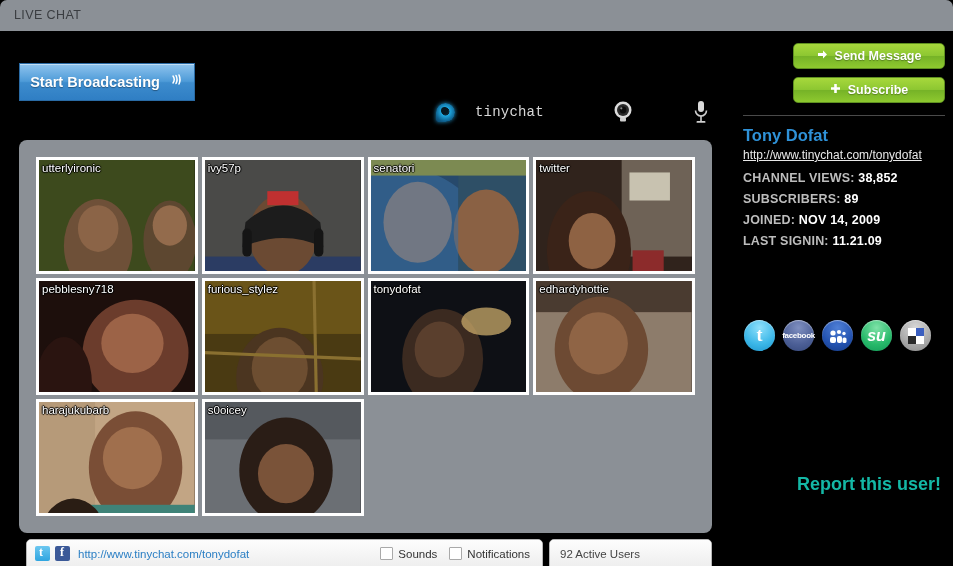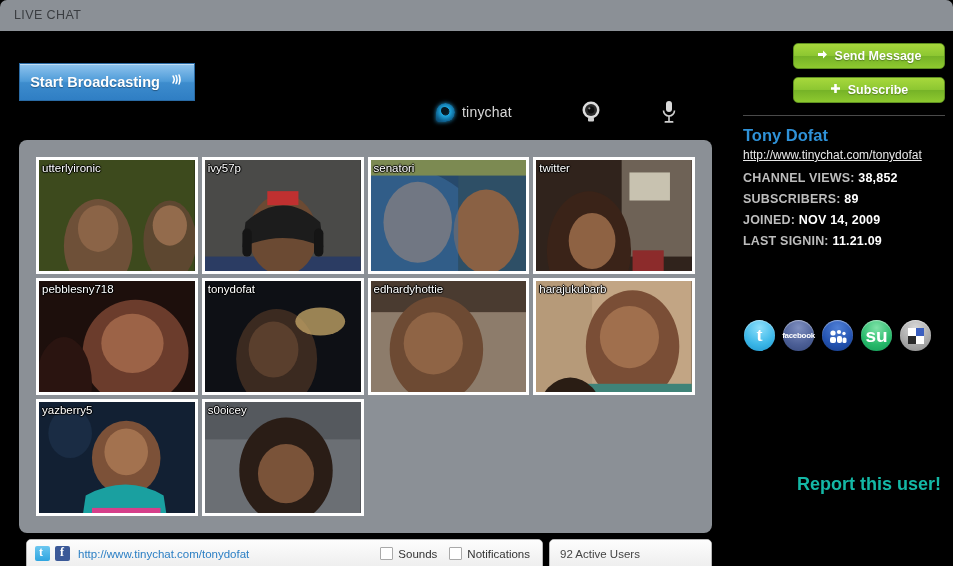--- a/index.html
+++ b/index.html
@@ -38,21 +38,21 @@
     cursor: pointer; box-sizing: border-box;
     text-shadow: 0 1px 1px rgba(0,0,0,.35);
   }
   .wave-icon { display: inline-block; transform: translateY(-1px); font-size: 15px; }
 
   
   .topnav {
     position: absolute; left: 436px; top: 64px; height: 34px;
     display: flex; align-items: center; gap: 0;
   }
-  .tc-logo { display: flex; align-items: center; gap: 7px; margin-right: 62px; }
+  .tc-logo { display: flex; align-items: center; gap: 20px; margin-right: 62px; font-family: Liberation Mono, monospace; }
   .tc-mark {
     width: 19px; height: 19px; border-radius: 50% 50% 50% 2px;
     background: radial-gradient(circle at 50% 45%, #0b2533 0 26%, #1fa8e0 30%, #0e5f8d 70%, #0a3d5e 100%);
     box-shadow: 0 0 4px rgba(40,170,230,.8);
     position: relative;
   }
   .tc-mark::after {
     content:""; position:absolute; left:5px; top:4px; width:7px; height:7px;
     border-radius:50%; background:#061821;
   }
@@ -141,21 +141,21 @@
          box-shadow: inset 0 1px 1px rgba(255,255,255,.45), 0 1px 2px rgba(0,0,0,.6); }
   .soc span { position:absolute; inset:0; display:flex; align-items:center; justify-content:center;
               color:#fff; font-weight:bold; }
   .soc-tw { background: radial-gradient(circle at 50% 25%, #8fe0fb, #3bb7e8 60%, #1f95cc); }
   .soc-tw span { font-size: 18px; font-family:"Liberation Serif", serif; }
   .soc-fb { background: radial-gradient(circle at 50% 25%, #7f8fc0, #4c5f96 60%, #36497c); }
   .soc-fb span { font-size: 8px; letter-spacing:-.3px; }
   .soc-ms { background: radial-gradient(circle at 50% 25%, #4f7fd6, #2352b0 60%, #163b85); }
   .soc-ms span { font-size: 14px; }
   .soc-su { background: radial-gradient(circle at 50% 25%, #7fe3a8, #27b96a 60%, #139a57); }
-  .soc-su span { font-size: 19px; }
+  .soc-su span { font-size: 16px; font-style: italic; }
   .soc-de { background: radial-gradient(circle at 50% 25%, #d8d8d8, #a8a8a8 60%, #8c8c8c); }
   .deli { position:absolute; left:8px; top:8px; width:16px; height:16px;
           display:grid; grid-template-columns:1fr 1fr; grid-template-rows:1fr 1fr; }
   .deli i { display:block; }
 
   .report { position:absolute; right:12px; top: 443px; color:#14b8a6; font-size:18px; font-weight:bold; cursor:pointer; }
 </style>
 </head>
 <body>
 
@@ -270,20 +270,31 @@
           <svg class="vid" viewBox="0 0 100 100" preserveAspectRatio="none">
               <rect width="100" height="100" fill="#1d0f0c"></rect>
               <ellipse cx="62" cy="46" rx="34" ry="34" fill="#6b3c2c"></ellipse>
               <ellipse cx="60" cy="40" rx="20" ry="19" fill="#9c6347"></ellipse>
               <rect x="20" y="74" width="80" height="26" fill="#b06a5c"></rect>
               <ellipse cx="16" cy="66" rx="18" ry="30" fill="#2a1410"></ellipse>
             </svg>
           <span class="uname">pebblesny718</span>
         </div>
 
+        <div class="tile">
+          <svg class="vid" viewBox="0 0 100 100" preserveAspectRatio="none">
+              <rect width="100" height="100" fill="#4a3a12"></rect>
+              <rect x="0" y="0" width="100" height="34" fill="#6a5418"></rect>
+              <ellipse cx="48" cy="62" rx="28" ry="32" fill="#4b3520"></ellipse>
+              <ellipse cx="48" cy="56" rx="18" ry="20" fill="#6d4e31"></ellipse>
+              <path d="M70 0 l2 100" stroke="#8a7030" stroke-width="2" fill="none"></path>
+              <path d="M0 46 l100 4" stroke="#8a7030" stroke-width="2" fill="none"></path>
+            </svg>
+          <span class="uname">furious_stylez</span>
+        </div>
 
         <div class="tile">
           <svg class="vid" viewBox="0 0 100 100" preserveAspectRatio="none">
               <rect width="100" height="100" fill="#0e1015"></rect>
               <ellipse cx="46" cy="50" rx="26" ry="32" fill="#3b2a20"></ellipse>
               <ellipse cx="44" cy="44" rx="16" ry="18" fill="#5a3f2d"></ellipse>
               <ellipse cx="74" cy="26" rx="16" ry="9" fill="#c9a96a" opacity=".75"></ellipse>
               <rect x="14" y="80" width="76" height="20" fill="#d6d6d6"></rect>
             </svg>
           <span class="uname">tonydofat</span>
@@ -306,32 +317,20 @@
               <rect width="100" height="100" fill="#c2a584"></rect>
               <rect x="0" y="0" width="36" height="100" fill="#b69a79"></rect>
               <ellipse cx="62" cy="42" rx="30" ry="36" fill="#7a4e36"></ellipse>
               <ellipse cx="60" cy="36" rx="19" ry="20" fill="#a06f4d"></ellipse>
               <rect x="26" y="66" width="74" height="34" fill="#3f8378"></rect>
               <ellipse cx="22" cy="84" rx="20" ry="22" fill="#2a1d14"></ellipse>
             </svg>
           <span class="uname">harajukubarb</span>
         </div>
 
-        <div class="tile">
-          <svg class="vid" viewBox="0 0 100 100" preserveAspectRatio="none">
-              <rect width="100" height="100" fill="#122033"></rect>
-              <ellipse cx="56" cy="36" rx="22" ry="24" fill="#7c5138"></ellipse>
-              <ellipse cx="56" cy="32" rx="14" ry="15" fill="#a3724f"></ellipse>
-              <path d="M30 60 q26 -14 50 0 l6 40 l-62 0z" fill="#1aa0a0"></path>
-              <rect x="34" y="68" width="44" height="32" fill="#d63f8a"></rect>
-              <rect x="0" y="82" width="30" height="18" fill="#1c3a2a"></rect>
-              <ellipse cx="20" cy="20" rx="14" ry="16" fill="#1a2c44"></ellipse>
-            </svg>
-          <span class="uname">yazberry5</span>
-        </div>
 
         <div class="tile">
           <svg class="vid" viewBox="0 0 100 100" preserveAspectRatio="none">
               <rect width="100" height="100" fill="#6b6f74"></rect>
               <rect x="0" y="0" width="100" height="24" fill="#55595e"></rect>
               <ellipse cx="52" cy="44" rx="30" ry="34" fill="#2a1d16"></ellipse>
               <ellipse cx="52" cy="46" rx="18" ry="19" fill="#7a5339"></ellipse>
               <rect x="12" y="78" width="78" height="22" fill="#c9c9c2"></rect>
             </svg>
           <span class="uname">s0oicey</span>

